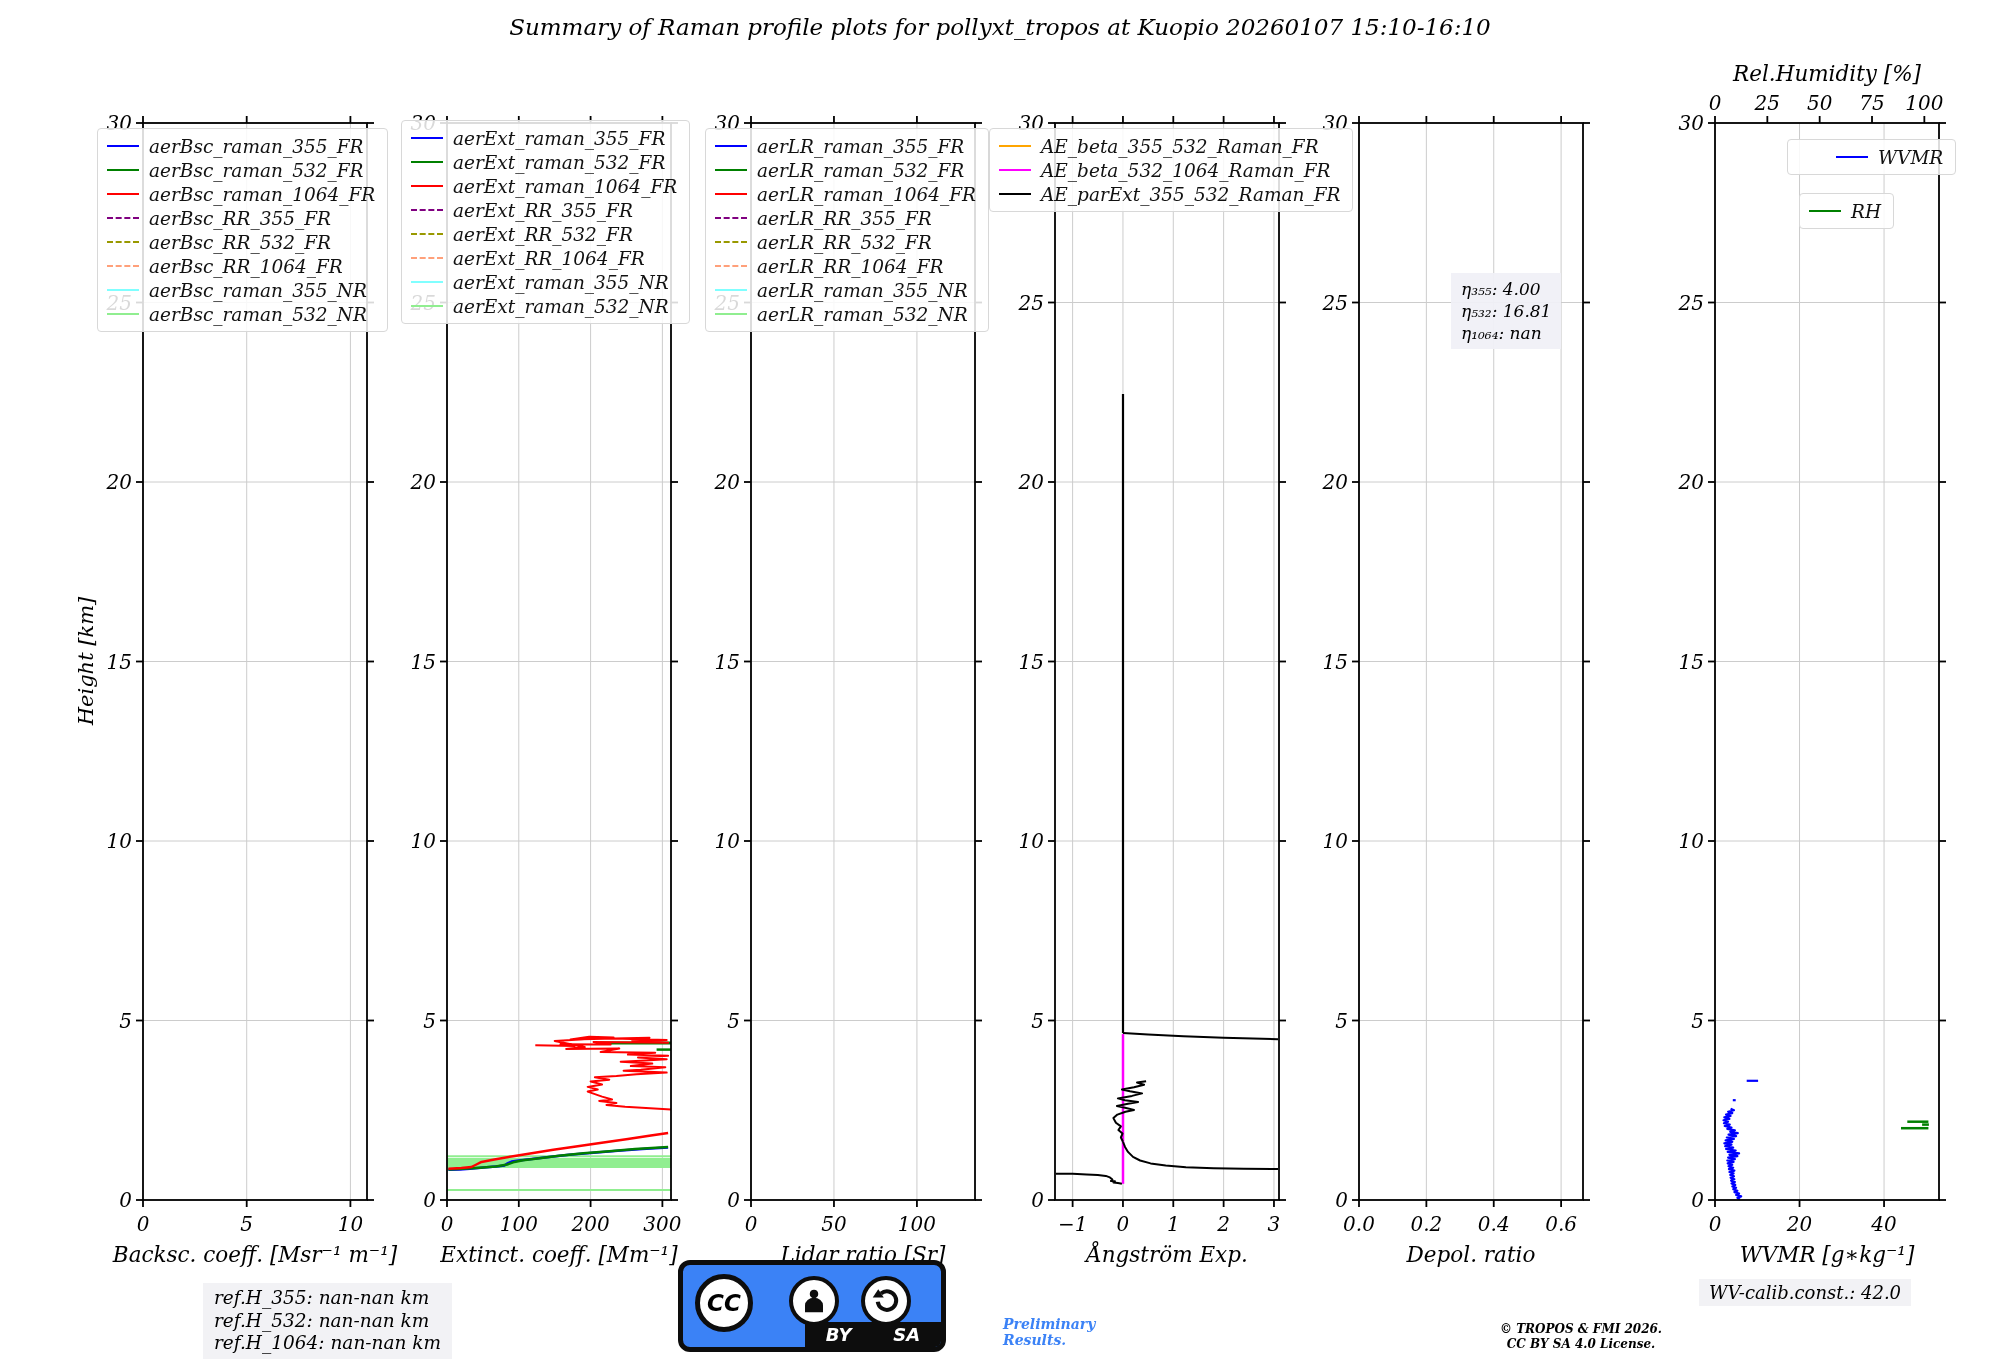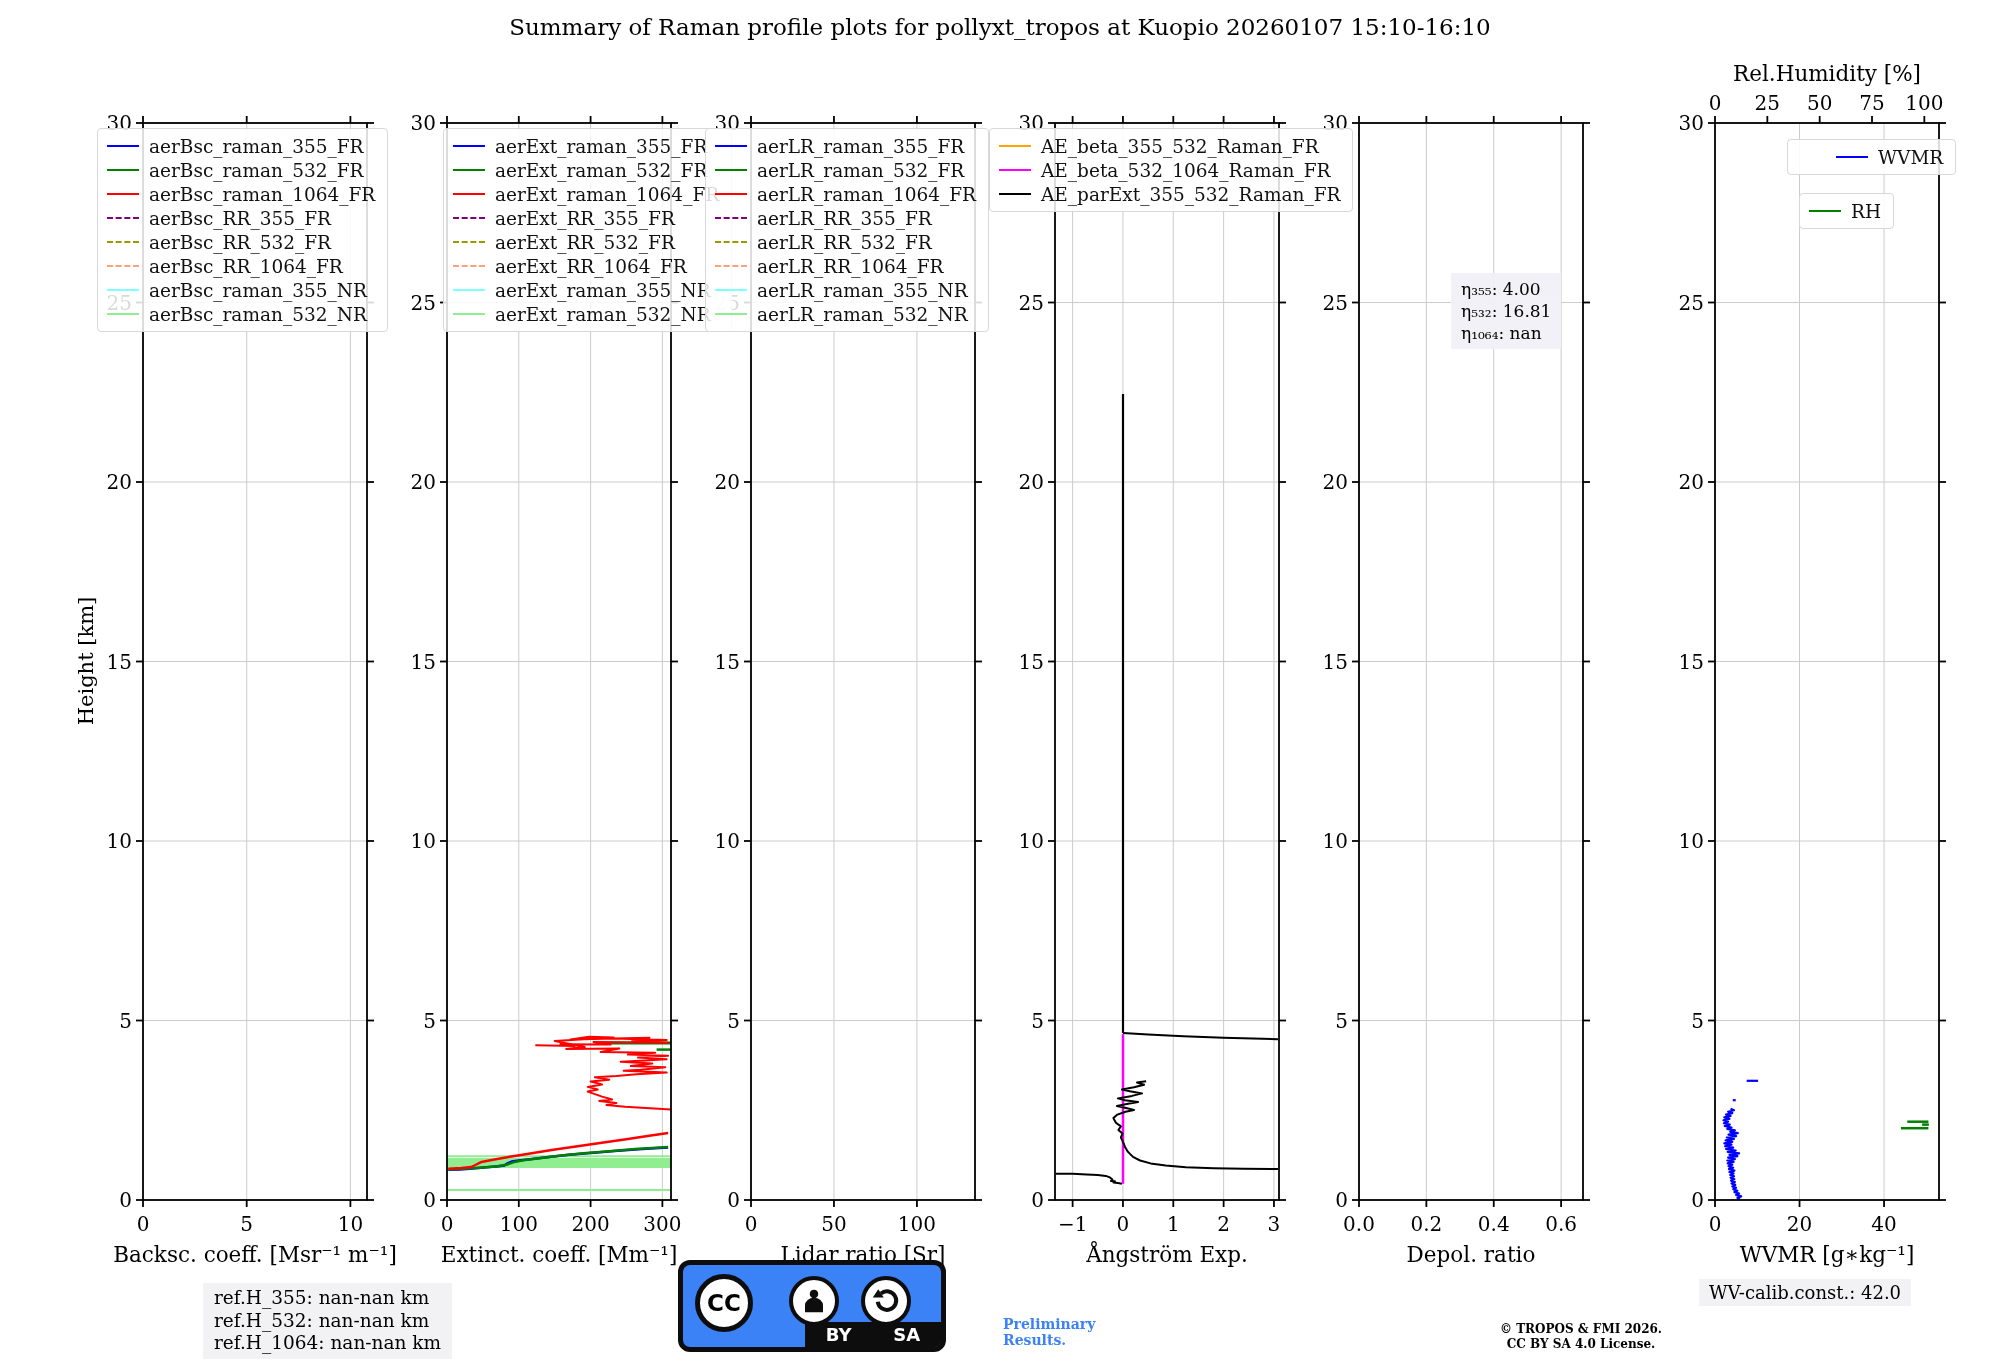--- a/index.html
+++ b/index.html
@@ -1,17 +1,17 @@
 <!DOCTYPE html>
 <html><head>
 <meta charset="utf-8">
 <style>
   html,body{margin:0;padding:0;background:#fff;}
   .fig{position:relative;width:2000px;height:1360px;background:#ffffff;
-       font-family:"DejaVu Serif",serif;color:#000;overflow:hidden;}
+       font-family:"DejaVu Serif",serif;color:#000;overflow:hidden;font-style:italic;}
   .fig svg text{font-family:"DejaVu Serif",serif;}
   .title{position:absolute;top:14px;left:0;width:100%;text-align:center;font-size:23px;}
   .ylab{position:absolute;left:86px;top:661px;transform:translate(-50%,-50%) rotate(-90deg);
         font-size:21px;white-space:nowrap;}
   #plot-root{position:absolute;left:0;top:0;width:2000px;height:1360px;}
   svg.plot{position:absolute;left:0;top:0;}
   .legend{position:absolute;background:rgba(255,255,255,.85);border:1px solid #d8d8d8;
           border-radius:4px;padding:5px 12px 5px 9px;z-index:3;}
   .lrow{display:flex;align-items:center;height:24px;white-space:nowrap;}
   .lswatch{width:32px;border-top-width:2.5px;border-top-style:solid;margin-right:10px;flex:0 0 32px;}
@@ -415,21 +415,21 @@
       </div>
       <div class="lrow">
         <div class="lswatch" style="border-top-color: rgb(128, 255, 255); border-top-style: solid;"></div>
         <span class="llabel">aerBsc_raman_355_NR</span>
       </div>
       <div class="lrow">
         <div class="lswatch" style="border-top-color: rgb(144, 238, 144); border-top-style: solid;"></div>
         <span class="llabel">aerBsc_raman_532_NR</span>
       </div>
     </div>
-    <div class="legend" style="left: 401px; top: 128px; margin-left: 42px;">
+    <div class="legend" style="left: 401px; top: 120px;">
       <div class="lrow">
         <div class="lswatch" style="border-top-color: rgb(0, 0, 255); border-top-style: solid;"></div>
         <span class="llabel">aerExt_raman_355_FR</span>
       </div>
       <div class="lrow">
         <div class="lswatch" style="border-top-color: rgb(0, 128, 0); border-top-style: solid;"></div>
         <span class="llabel">aerExt_raman_532_FR</span>
       </div>
       <div class="lrow">
         <div class="lswatch" style="border-top-color: rgb(255, 0, 0); border-top-style: solid;"></div>

